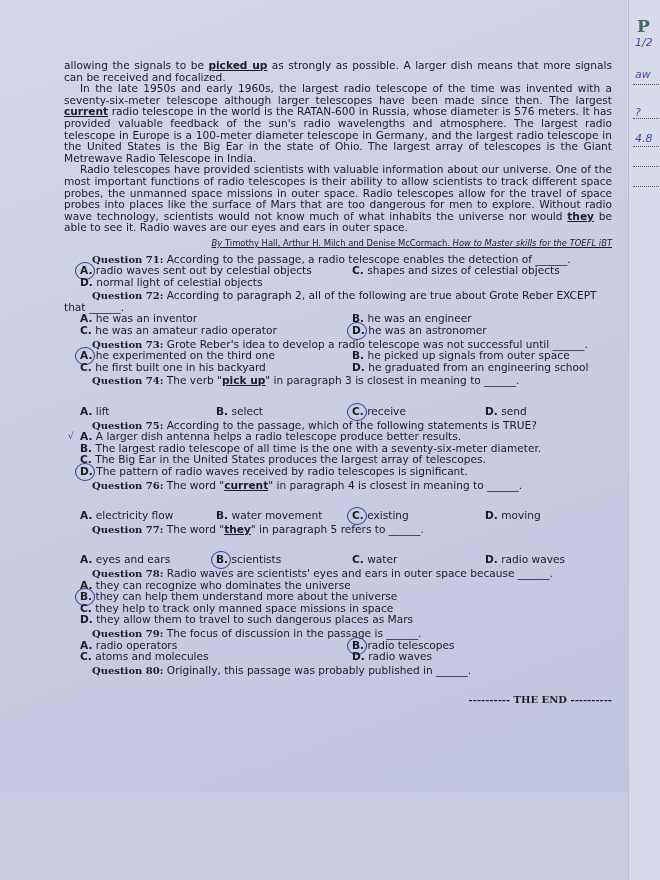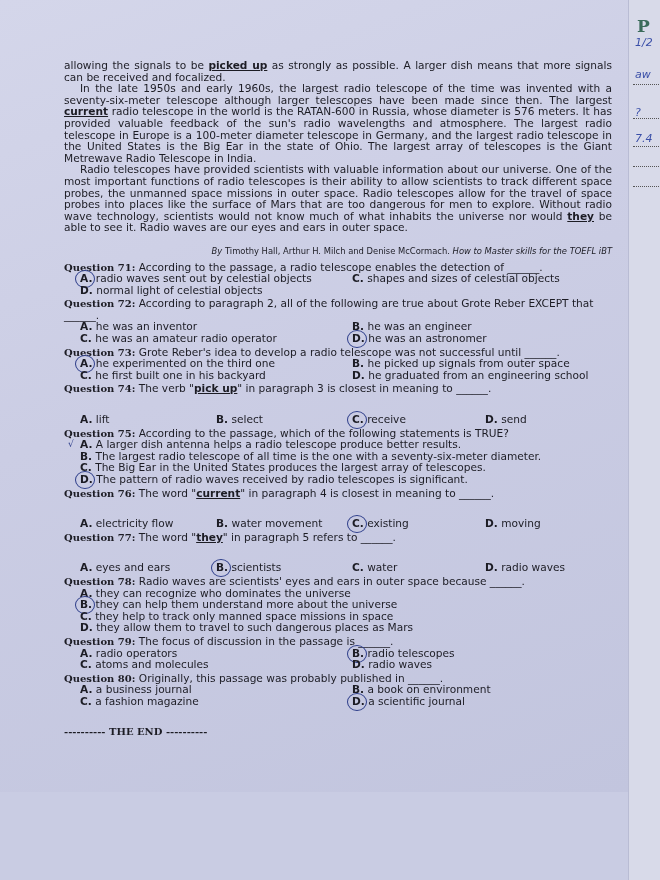--- a/index.html
+++ b/index.html
@@ -6,34 +6,34 @@
   body{width:660px;height:880px;overflow:hidden;background:#c9cce3;position:relative;font-family:"DejaVu Sans",sans-serif;color:#1c1c24;}
   .paper{position:absolute;left:0;top:0;width:628px;height:792px;background:linear-gradient(160deg,#d4d6ea 0%,#cbcde4 45%,#c2c5de 100%);}
   .underpage{position:absolute;left:628px;top:0;width:32px;height:880px;background:#d8dae9;border-left:1px solid #b9bcd4;overflow:hidden;}
   .underpage .p{position:absolute;left:8px;top:16px;font-family:"DejaVu Serif",serif;font-weight:bold;color:#3b6b5a;font-size:17px;}
   .underpage .hw{position:absolute;left:6px;font-family:"DejaVu Sans",sans-serif;font-style:italic;color:#3a4fa8;font-size:11px;}
   .underpage .dots{position:absolute;left:4px;width:30px;border-bottom:1px dotted #555;}
   .content{position:absolute;left:64px;top:60px;width:548px;font-size:10.6px;line-height:11.6px;}
   .para{text-align:justify;margin:0;}
   .indent{text-indent:16px;}
   .kw{font-weight:bold;text-decoration:underline;}
-  .cite{text-align:right;font-size:8.4px;margin:12px 0 4px 0;}
+  .cite{text-align:right;font-size:8.4px;margin:4px 0 4px 0;text-decoration:underline;}
   .cite i{font-style:italic;}
   .q{margin-top:2px;}
   .qhead{font-size:10.6px;}
-  .qlabel{font-family:"DejaVu Serif",serif;font-weight:bold;font-size:10px;}
+  .qlabel{font-family:"DejaVu Serif",serif;font-weight:bold;font-size:10px;margin-left:28px;}
   .opts{display:grid;padding-left:16px;}
   .opts.two{grid-template-columns:272px 260px;}
   .opts.four{grid-template-columns:136px 136px 133px 120px;margin-top:19px;}
   .opts.one{grid-template-columns:1fr;}
   .opt{position:relative;white-space:nowrap;}
   .opt .l{font-weight:bold;}
   .circled::before{content:"";position:absolute;left:-5px;top:-3px;width:18px;height:16px;border:1px solid #2e3e8a;border-radius:50%;}
   .check{position:absolute;left:-12px;color:#2e3e8a;font-size:9px;}
-  .end{text-align:left;font-family:"DejaVu Serif",serif;font-weight:bold;font-size:10px;margin-top:18px;}
+  .end{text-align:right;font-family:"DejaVu Serif",serif;font-weight:bold;font-size:10px;margin-top:18px;}
 </style>
 </head>
 <body>
 
 <div class="paper">
   <div class="content">
 
     <p class="para"><span>allowing the signals to be </span><span class="kw">picked up</span><span> as strongly as possible. A larger dish means that more signals can be received and focalized.</span></p>
 
     <p class="para indent"><span>In the late 1950s and early 1960s, the largest radio telescope of the time was invented with a seventy-six-meter telescope although larger telescopes have been made since then. The largest </span><span class="kw">current</span><span> radio telescope in the world is the RATAN-600 in Russia, whose diameter is 576 meters. It has provided valuable feedback of the sun's radio wavelengths and atmosphere. The largest radio telescope in Europe is a 100-meter diameter telescope in Germany, and the largest radio telescope in the United States is the Big Ear in the state of Ohio. The largest array of telescopes is the Giant Metrewave Radio Telescope in India.</span></p>
@@ -126,36 +126,30 @@
       <div class="opts two">
         <div class="opt"><span class="l">A.</span> <span>radio operators</span></div>
         <div class="opt circled"><span class="l">B.</span> <span>radio telescopes</span></div>
         <div class="opt"><span class="l">C.</span> <span>atoms and molecules</span></div>
         <div class="opt"><span class="l">D.</span> <span>radio waves</span></div>
       </div>
     </div>
 
     <div class="q">
       <div class="qhead"><span class="qlabel">Question 80:</span> <span>Originally, this passage was probably published in ______.</span></div>
-      <div class="opts two">
-        <div class="opt"><span class="l">A.</span> <span>a business journal</span></div>
-        <div class="opt"><span class="l">B.</span> <span>a book on environment</span></div>
-        <div class="opt"><span class="l">C.</span> <span>a fashion magazine</span></div>
-        <div class="opt circled"><span class="l">D.</span> <span>a scientific journal</span></div>
-      </div>
     </div>
 
     <div class="end">---------- THE END ----------</div>
   </div>
 </div>
 
 <div class="underpage">
   <span class="p">P</span>
   <span class="hw" style="top:36px">1/2</span>
   <span class="hw" style="top:68px">aw</span>
   <span class="dots" style="top:84px"></span>
   <span class="hw" style="top:106px">?</span>
   <span class="dots" style="top:118px"></span>
-  <span class="hw" style="top:132px">7.4</span>
+  <span class="hw" style="top:132px">4.8</span>
   <span class="dots" style="top:146px"></span>
   <span class="dots" style="top:166px"></span>
   <span class="dots" style="top:186px"></span>
 </div>
 
 </body></html>

